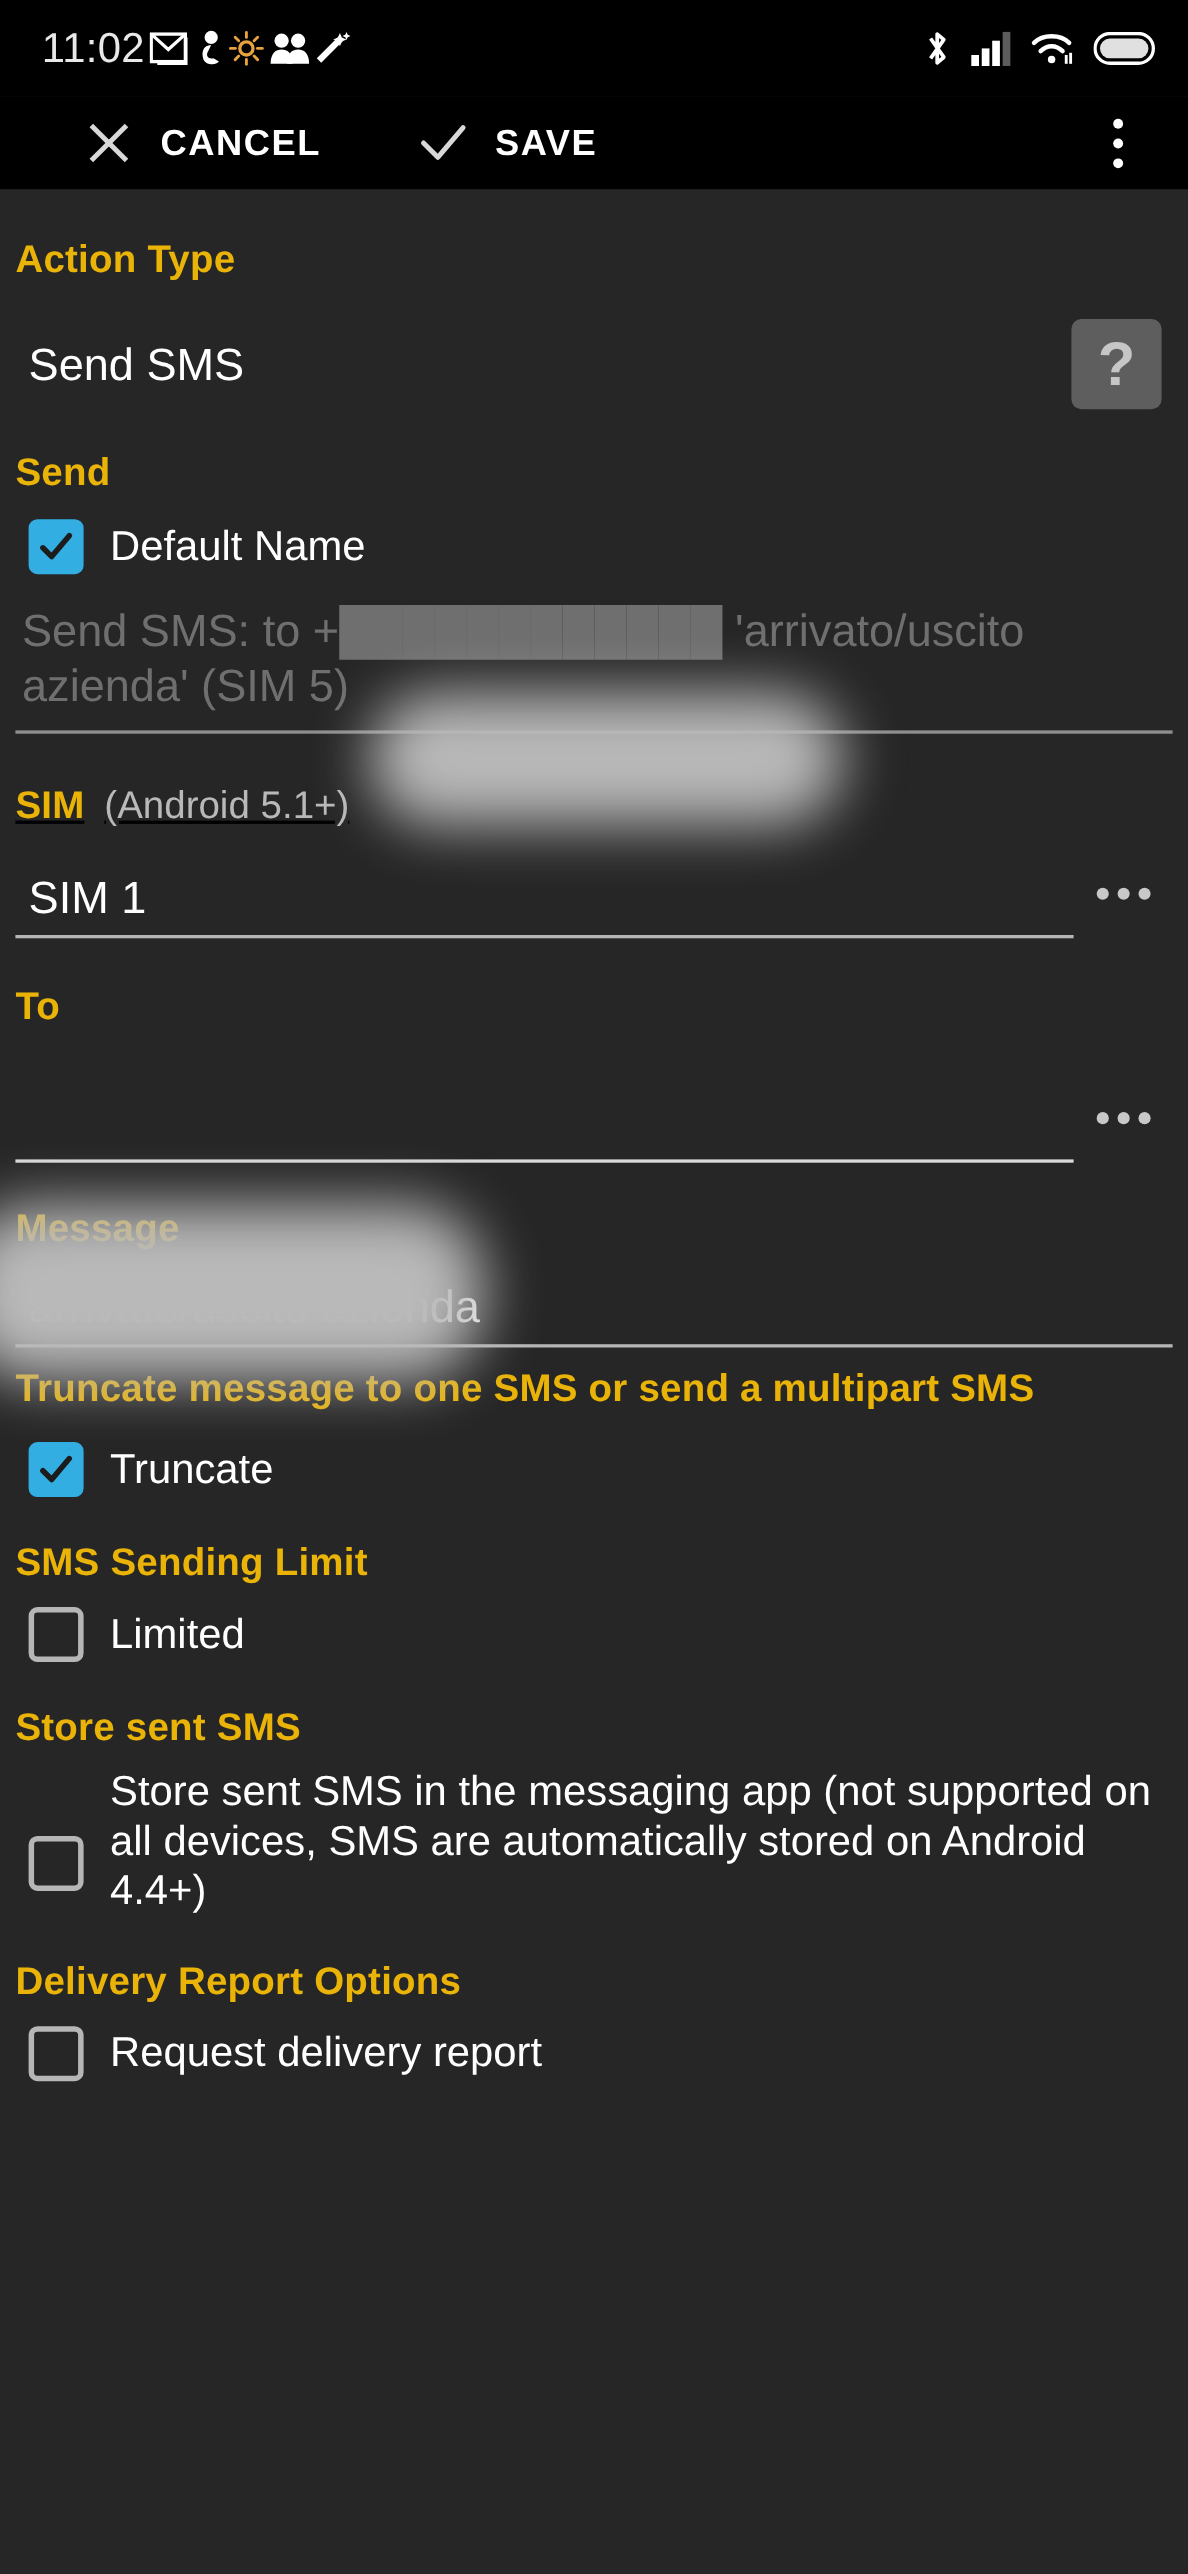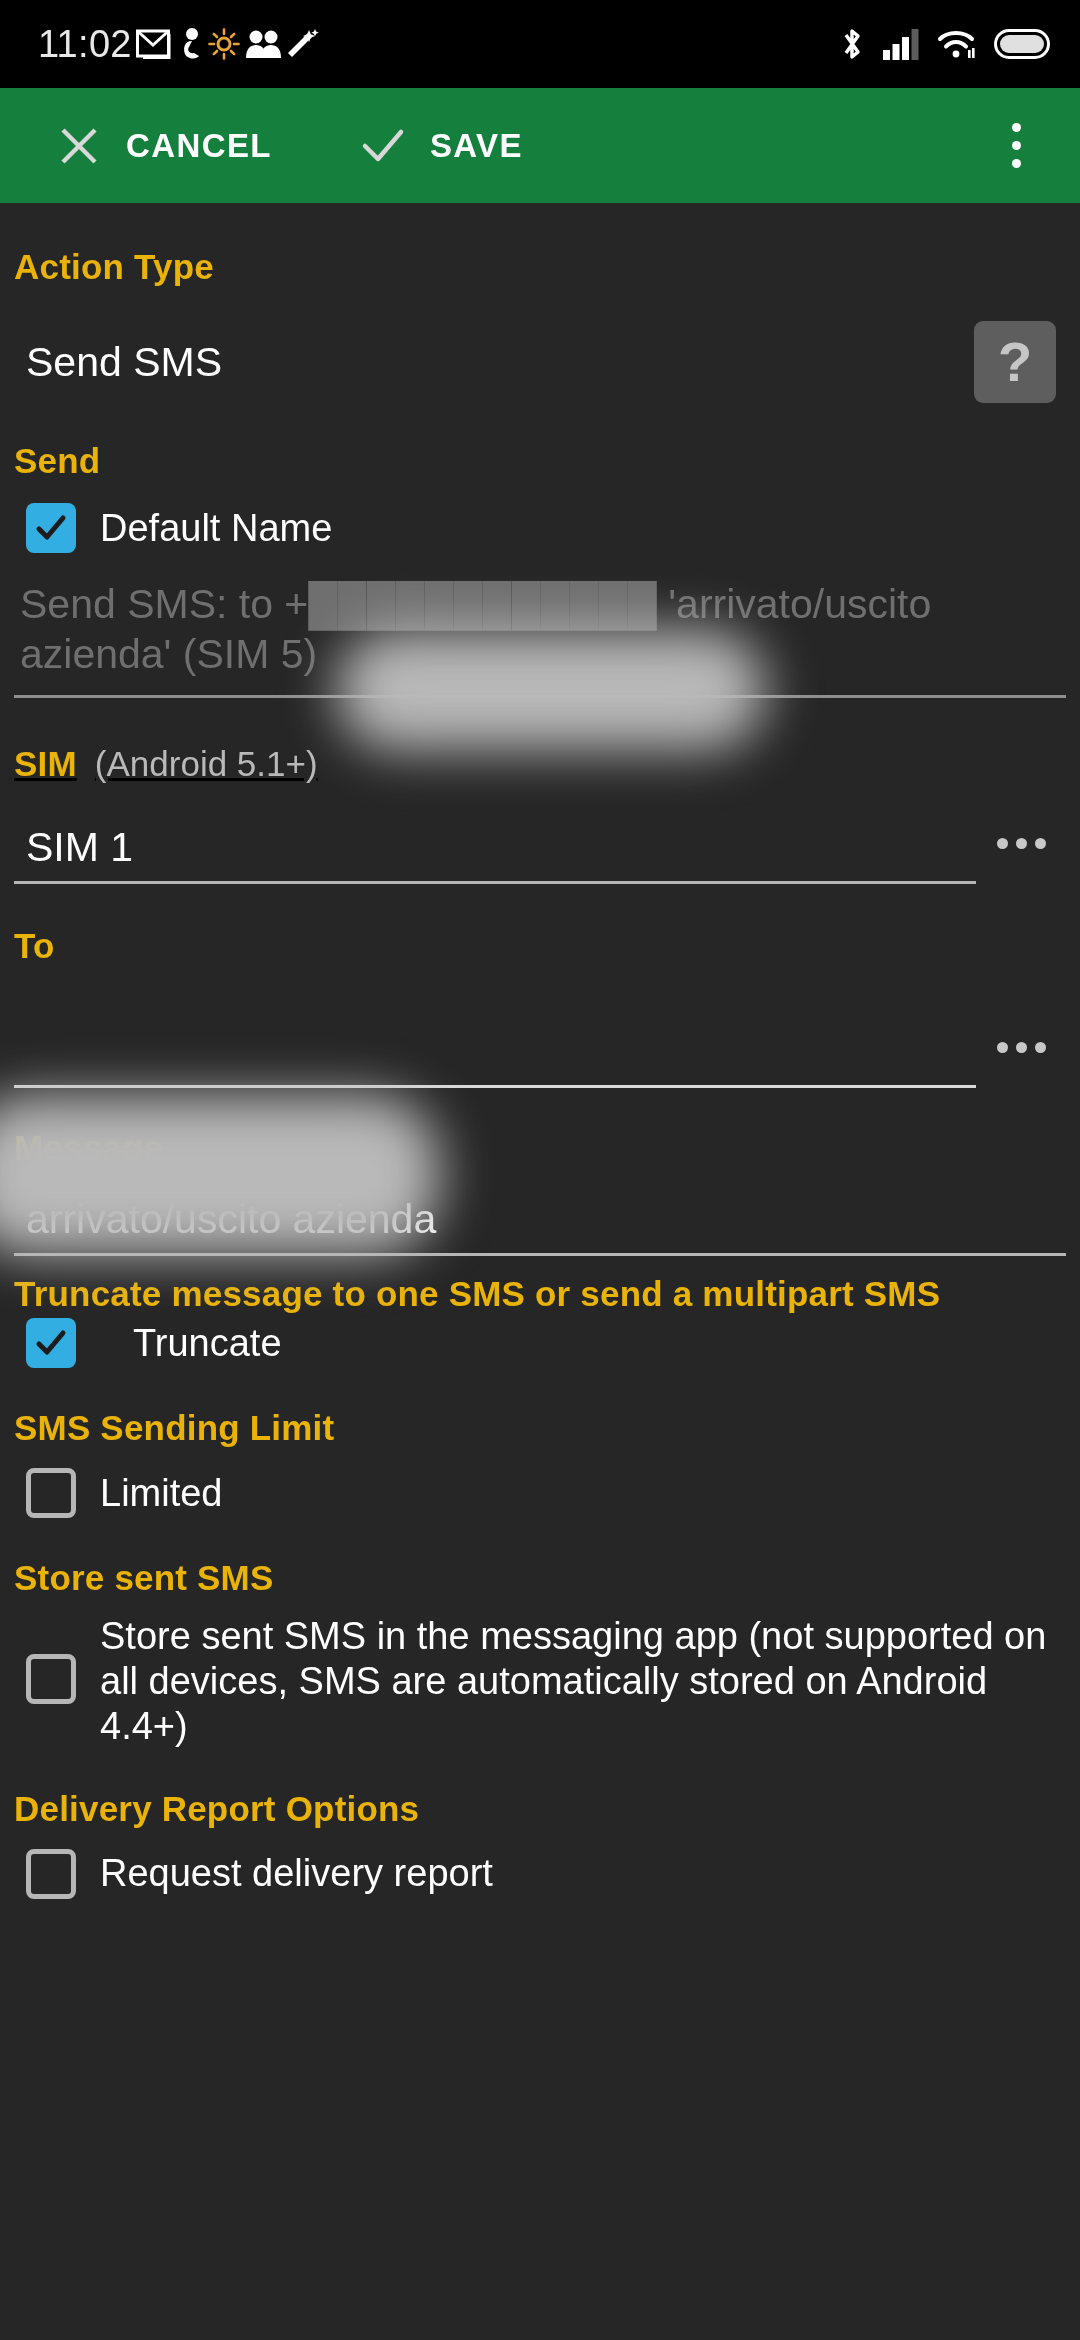--- a/index.html
+++ b/index.html
@@ -16,23 +16,23 @@
     display:flex; align-items:center;
     padding:0 30px 0 38px;
   }
   .sb-left{ display:flex; align-items:center; gap:4px; }
   .sb-time{ color:#e8e8e8; font-size:38px; font-weight:500; letter-spacing:.3px; }
   .sb-right{ margin-left:auto; display:flex; align-items:center; gap:17px; }
   .sb-icon{ display:flex; align-items:center; justify-content:center; }
 
   
   .actionbar{
-    height:115px; background:#15803d;
+    height:84px; background:#000000;
     display:flex; align-items:center;
-    padding:0 34px 0 52px;
+    padding:0 34px 0 72px;
   }
   .ab-btn{ display:flex; align-items:center; cursor:pointer; }
   .ab-glyph{ width:54px; display:flex; align-items:center; justify-content:center; }
   .ab-label{
     color:#ffffff; font-size:33px; font-weight:bold;
     letter-spacing:1.4px; margin-left:20px;
   }
   .ab-gap{ width:84px; }
   .ab-overflow{
     margin-left:auto; width:60px; height:80px;
@@ -67,21 +67,21 @@
   }
   .help-btn{
     margin-left:auto; width:82px; height:82px;
     background:#5e5e5e; border-radius:9px;
     display:flex; align-items:center; justify-content:center;
     color:#c6c6c6; font-size:56px; font-weight:bold;
     cursor:pointer; line-height:1;
   }
 
   
-  .cbrow{ display:flex; align-items:flex-start; }
+  .cbrow{ display:flex; align-items:center; }
   .cbrow.center{ align-items:center; }
   .cbox{
     width:50px; height:50px; min-width:50px; border-radius:8px;
     display:flex; align-items:center; justify-content:center;
     cursor:pointer; margin-left:12px;
   }
   .cbox.on{ background:#32aee3; }
   .cbox.off{ background:transparent; border:5px solid #b6b6b6; }
   .cb-label{
     color:#ffffff; font-size:38px; margin-left:24px; line-height:1.18;
@@ -300,21 +300,21 @@
     <div class="msg-sec">
       <div class="sec-label">Message</div>
       <div style="margin-top:28px;">
         <div class="field-value">arrivato/uscito azienda</div>
         <div class="underline"></div>
       </div>
     </div>
 
     <div class="trunc-sec">
       <div class="sec-label">Truncate message to one SMS or send a multipart SMS</div>
-      <div class="cbrow center" style="margin-top:4px;gap:33px;">
+      <div class="cbrow center" style="margin-top:28px;">
         <span class="cbox on">
           <svg width="34" height="34" viewBox="0 0 34 34">
             <polyline points="5,18 13,26 29,7" fill="none" stroke="#1c1c1c" stroke-width="5" stroke-linecap="round" stroke-linejoin="round"></polyline>
           </svg>
         </span>
         <span class="cb-label">Truncate</span>
       </div>
     </div>
 
     <div class="limit-sec">

